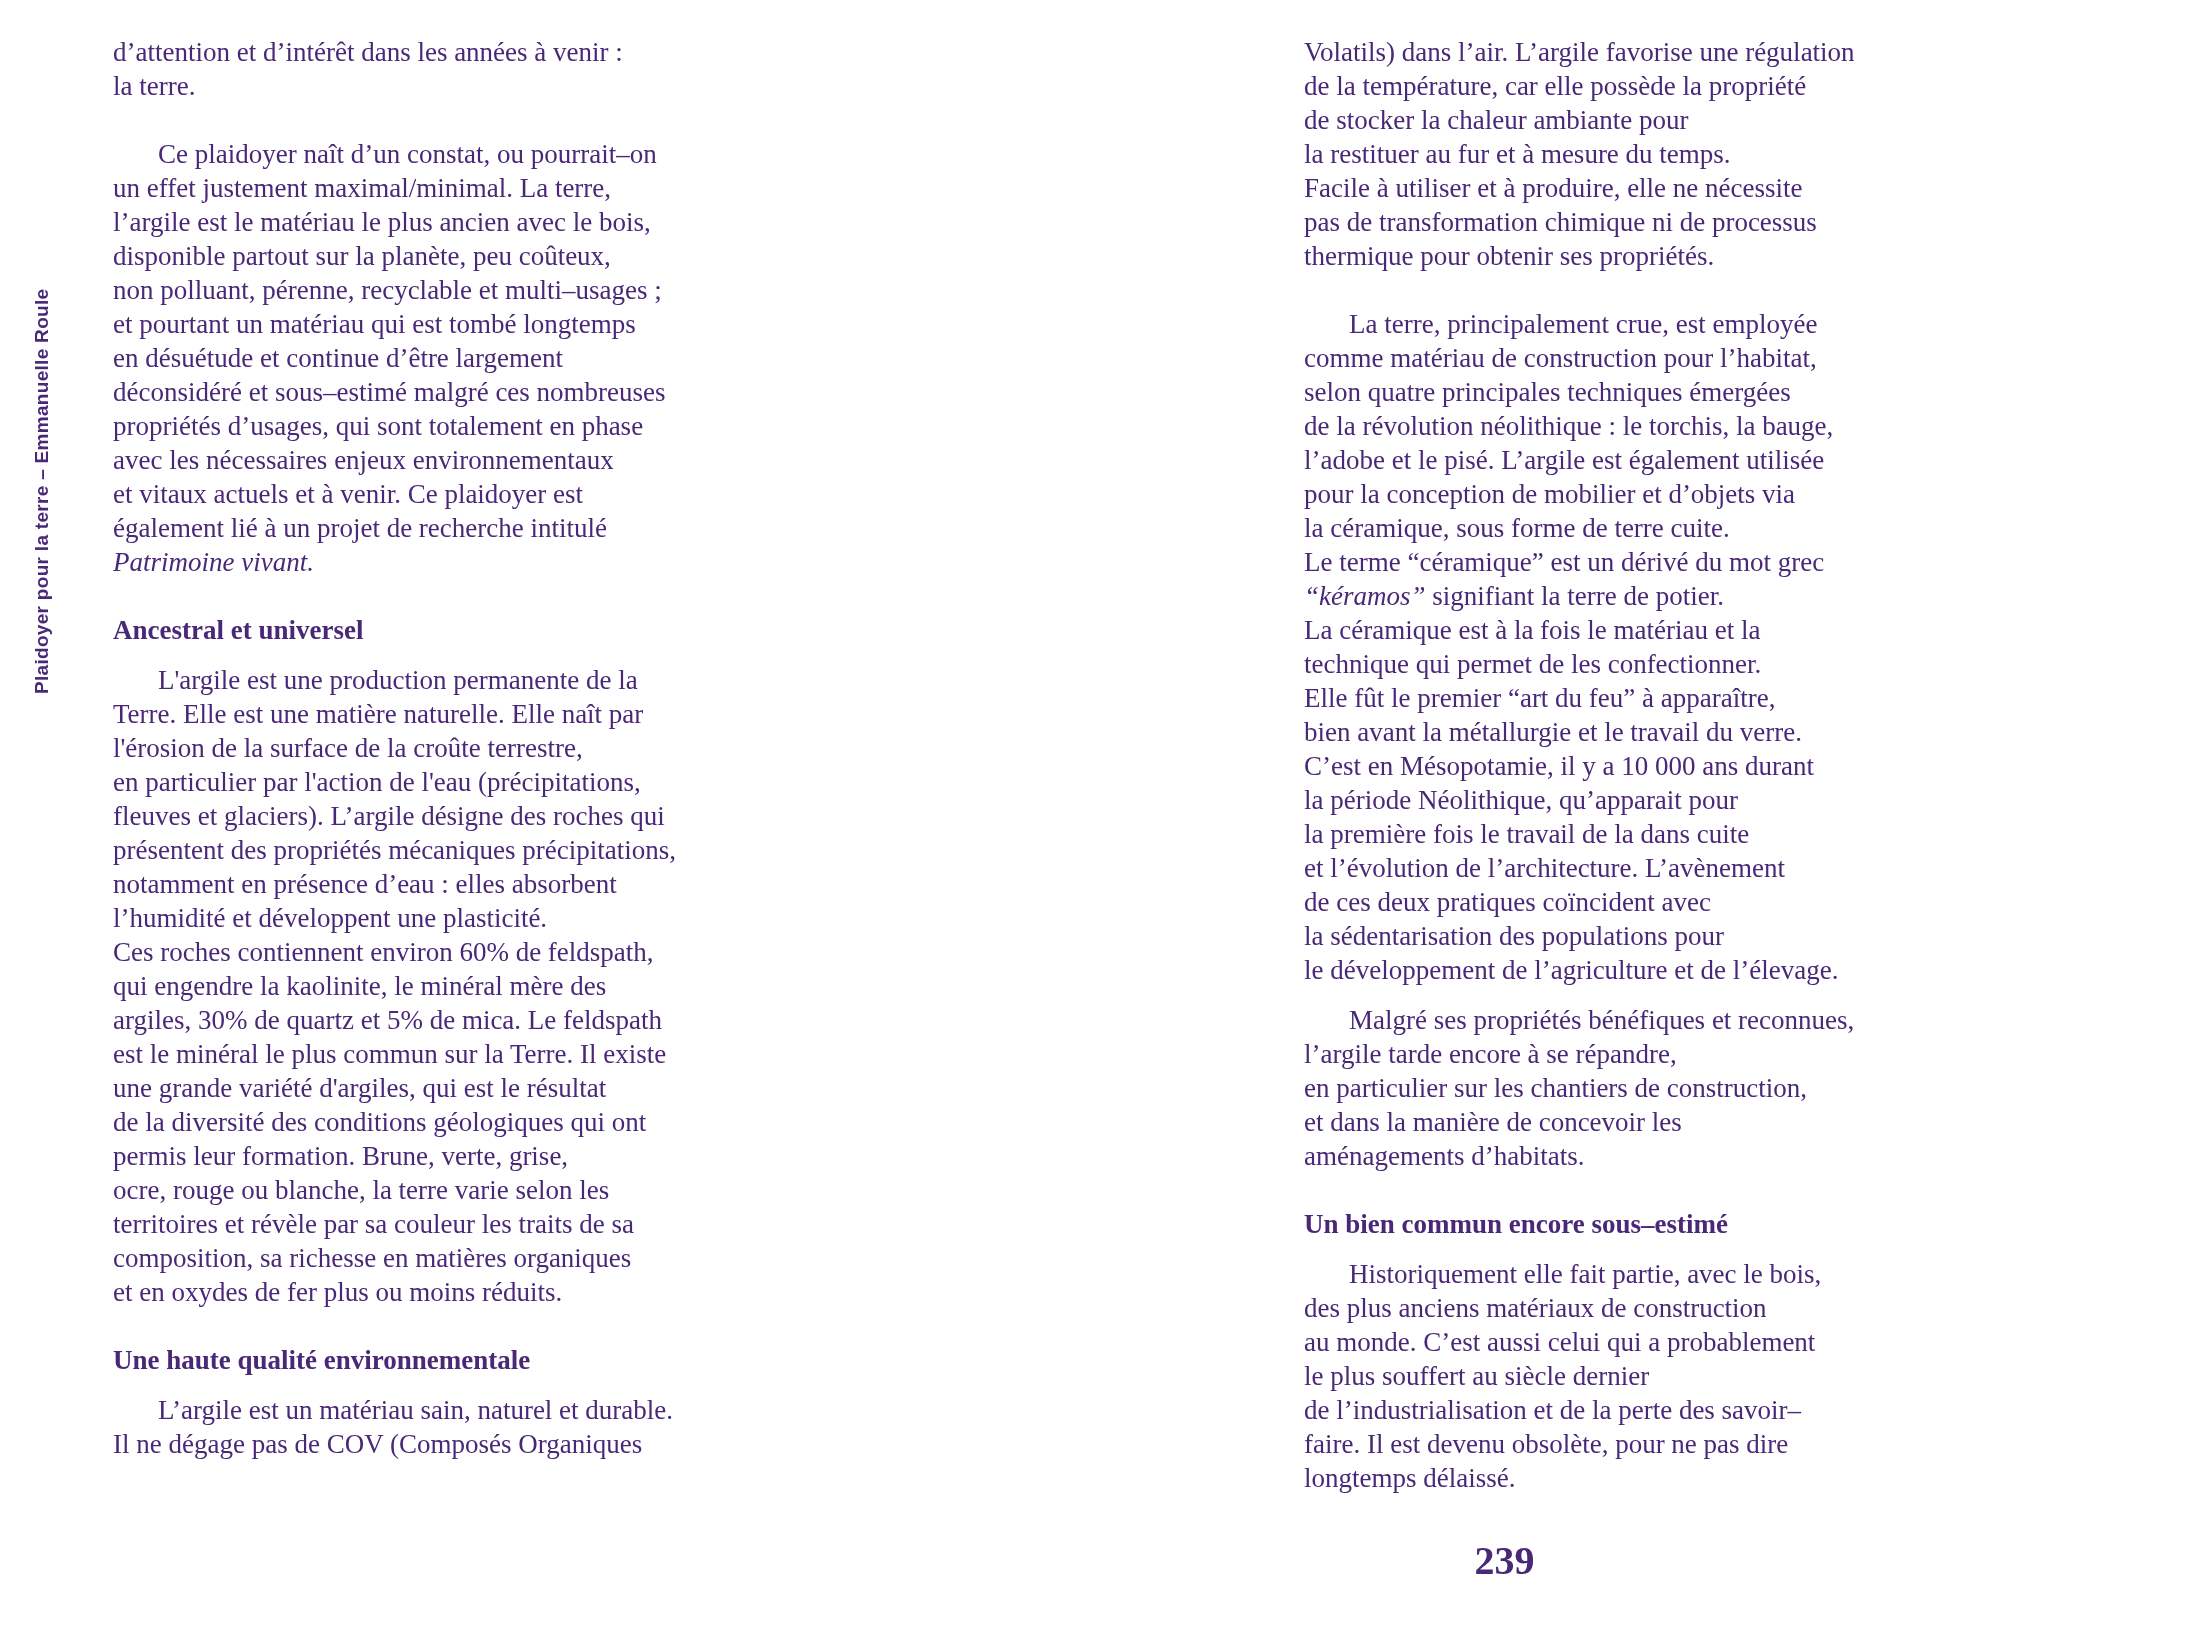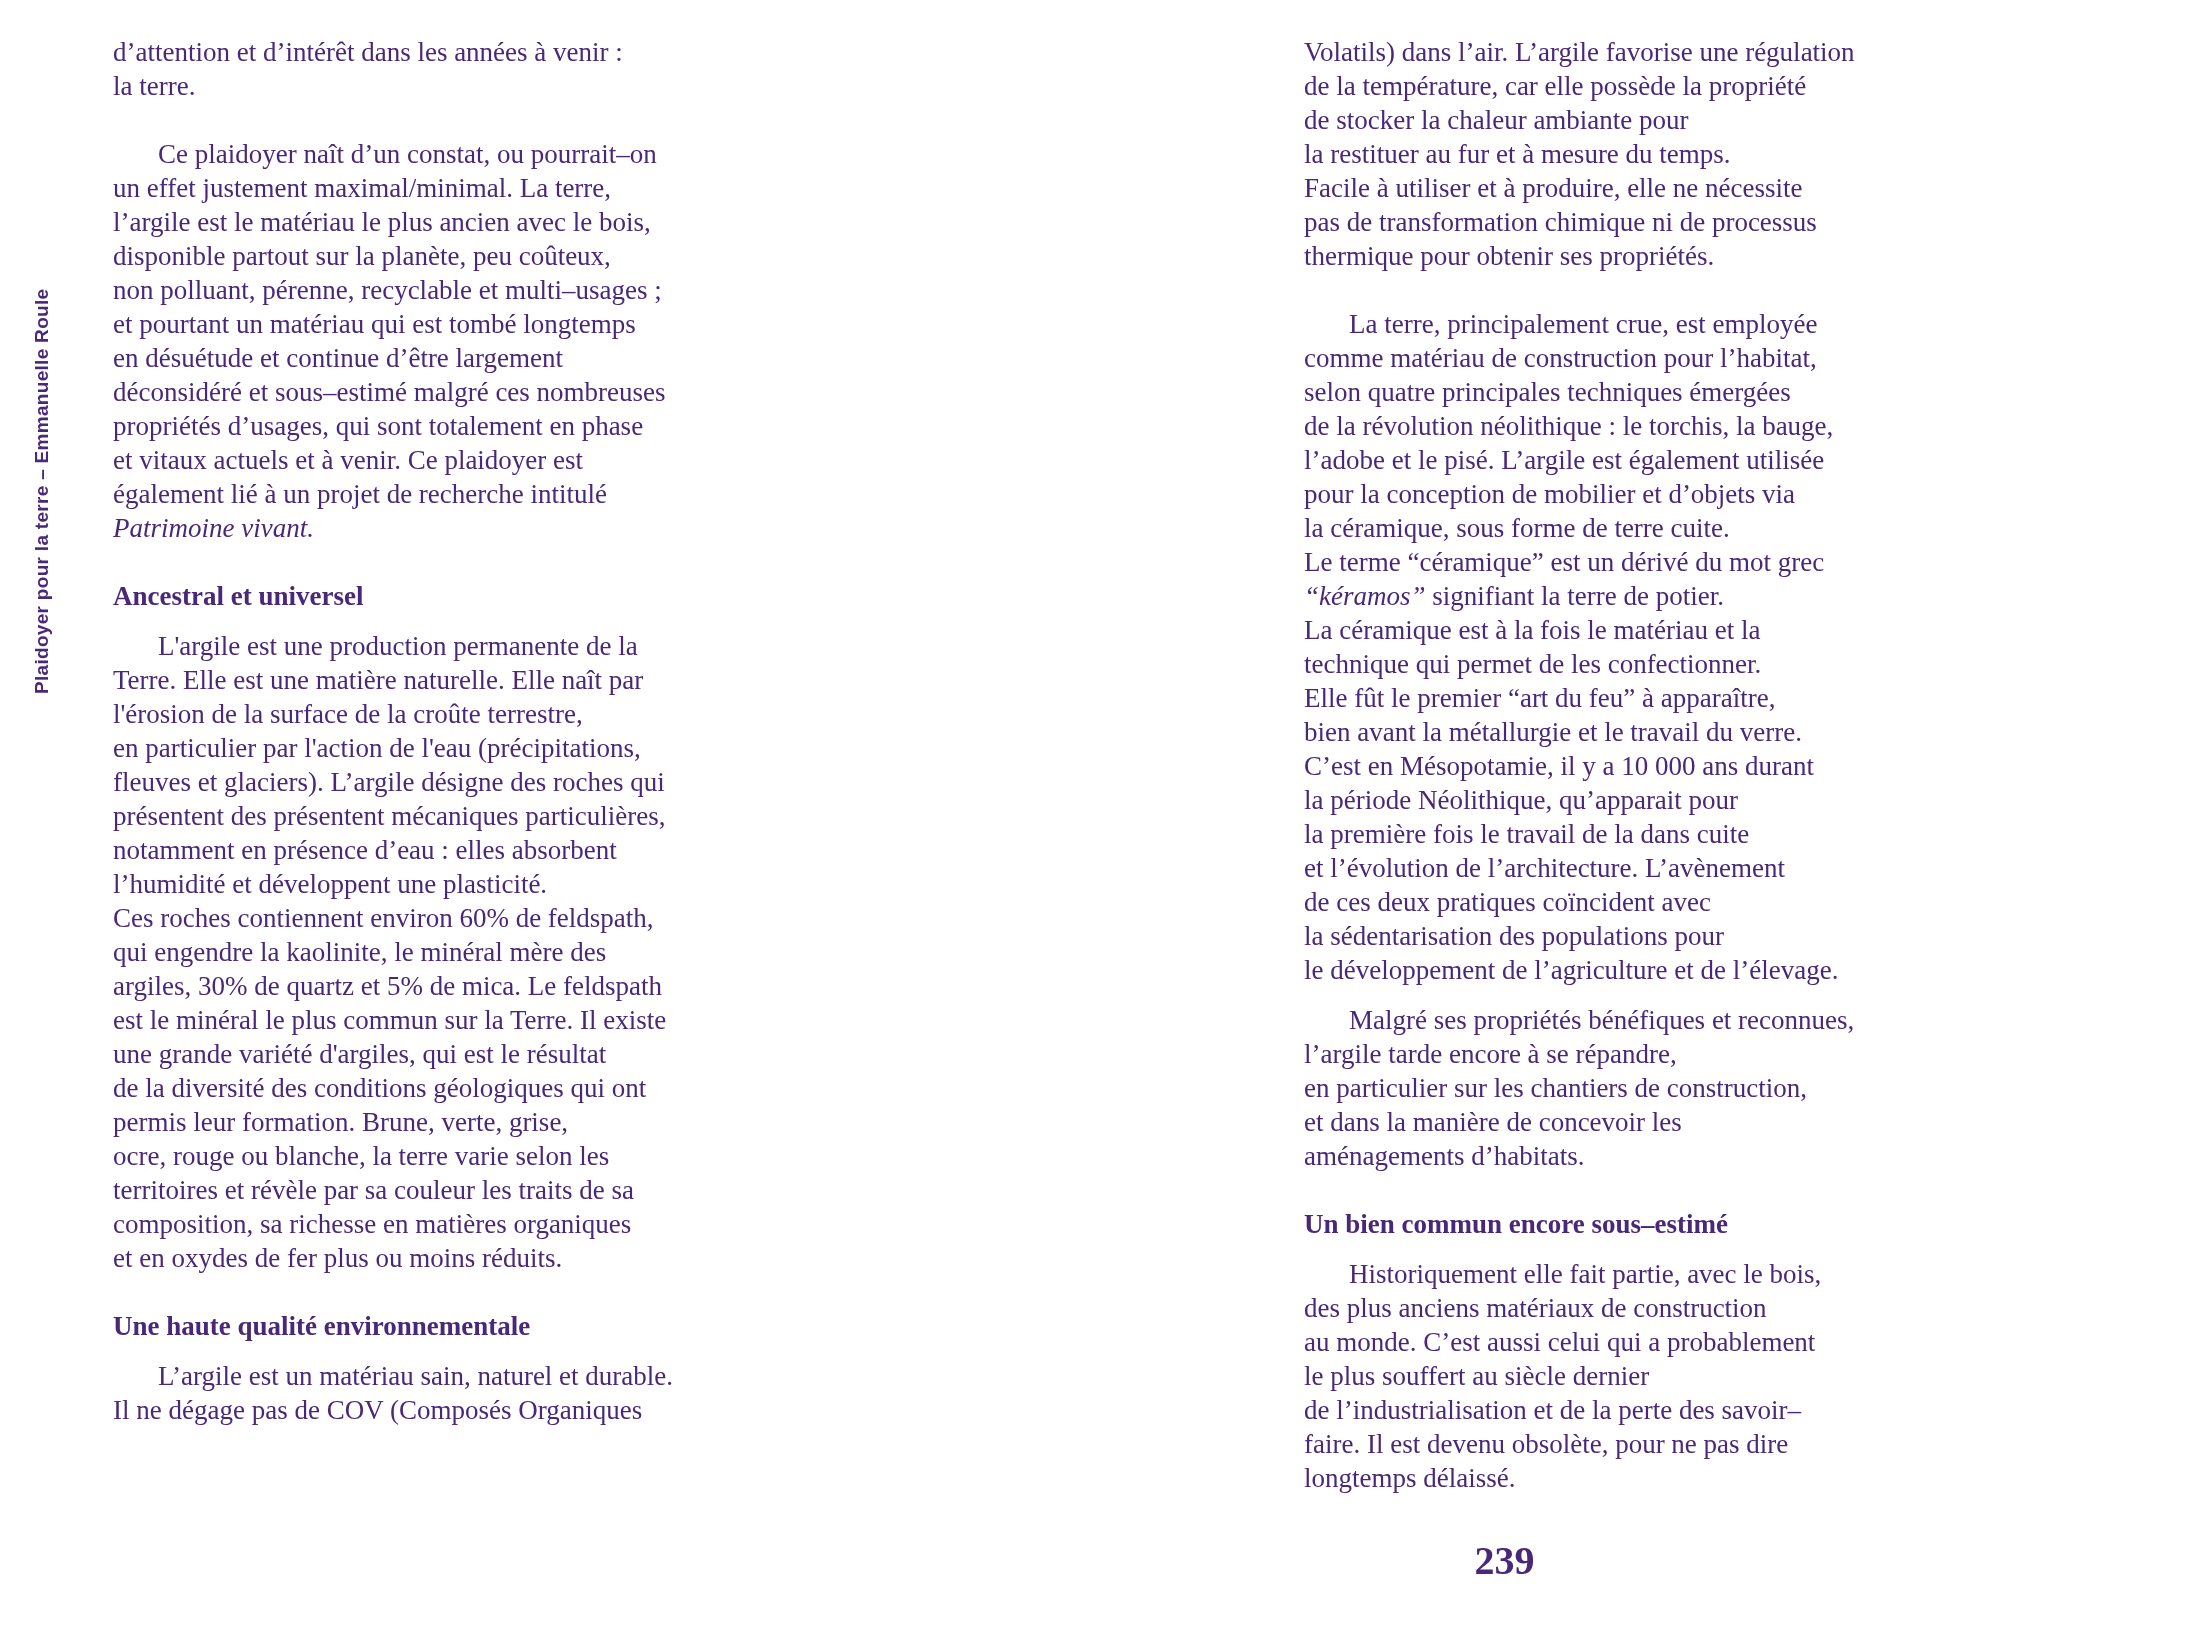--- a/index.html
+++ b/index.html
@@ -67,34 +67,35 @@
       <div class="block gap">
         <div class="line indent"><span>Ce plaidoyer naît d’un constat, ou pourrait–on</span></div>
         <div class="line"><span>un effet justement maximal/minimal. La terre,</span></div>
         <div class="line"><span>l’argile est le matériau le plus ancien avec le bois,</span></div>
         <div class="line"><span>disponible partout sur la planète, peu coûteux,</span></div>
         <div class="line"><span>non polluant, pérenne, recyclable et multi–usages ;</span></div>
         <div class="line"><span>et pourtant un matériau qui est tombé longtemps</span></div>
         <div class="line"><span>en désuétude et continue d’être largement</span></div>
         <div class="line"><span>déconsidéré et sous–estimé malgré ces nombreuses</span></div>
         <div class="line"><span>propriétés d’usages, qui sont totalement en phase</span></div>
+        <div class="line"><span>avec les nécessaires enjeux environnementaux</span></div>
         <div class="line"><span>et vitaux actuels et à venir. Ce plaidoyer est</span></div>
         <div class="line"><span>également lié à un projet de recherche intitulé</span></div>
         <div class="line"><span class="italic">Patrimoine vivant.</span></div>
       </div>
       <div class="block gap heading">
         <div class="line"><span>Ancestral et universel</span></div>
       </div>
       <div class="block">
         <div class="line indent"><span>L'argile est une production permanente de la</span></div>
         <div class="line"><span>Terre. Elle est une matière naturelle. Elle naît par</span></div>
         <div class="line"><span>l'érosion de la surface de la croûte terrestre,</span></div>
         <div class="line"><span>en particulier par l'action de l'eau (précipitations,</span></div>
         <div class="line"><span>fleuves et glaciers). L’argile désigne des roches qui</span></div>
-        <div class="line"><span>présentent des présentent mécaniques particulières,</span></div>
+        <div class="line"><span>présentent des propriétés mécaniques précipitations,</span></div>
         <div class="line"><span>notamment en présence d’eau : elles absorbent</span></div>
         <div class="line"><span>l’humidité et développent une plasticité.</span></div>
         <div class="line"><span>Ces roches contiennent environ 60% de feldspath,</span></div>
         <div class="line"><span>qui engendre la kaolinite, le minéral mère des</span></div>
         <div class="line"><span>argiles, 30% de quartz et 5% de mica. Le feldspath</span></div>
         <div class="line"><span>est le minéral le plus commun sur la Terre. Il existe</span></div>
         <div class="line"><span>une grande variété d'argiles, qui est le résultat</span></div>
         <div class="line"><span>de la diversité des conditions géologiques qui ont</span></div>
         <div class="line"><span>permis leur formation. Brune, verte, grise,</span></div>
         <div class="line"><span>ocre, rouge ou blanche, la terre varie selon les</span></div>

